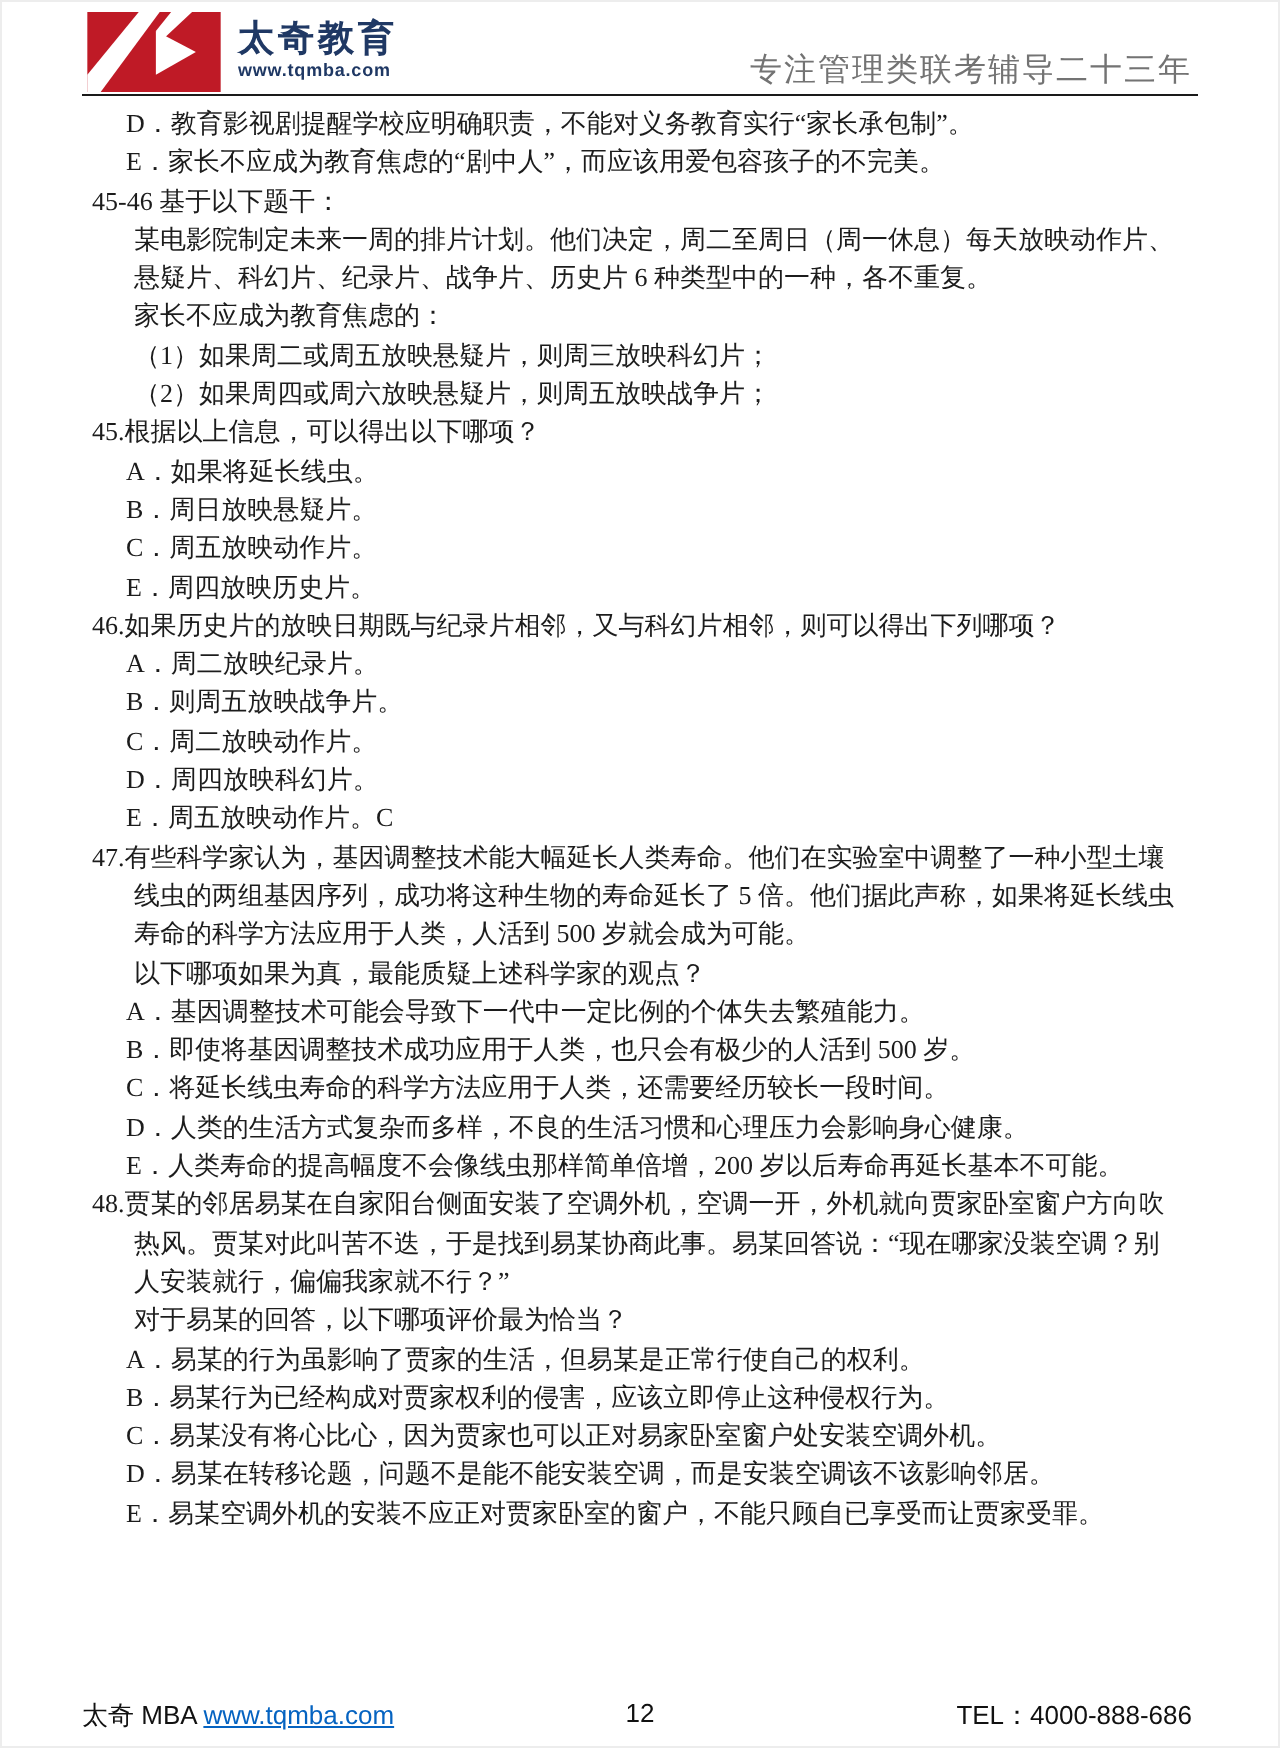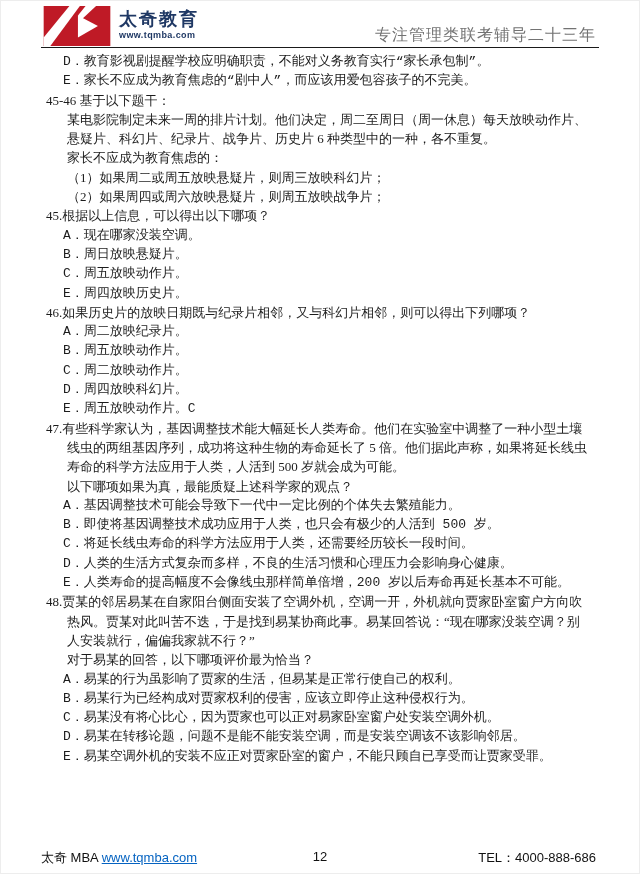--- a/index.html
+++ b/index.html
@@ -39,21 +39,21 @@
     position:absolute;left:40px;right:40px;top:46px;height:0;
     border-top:1.5px solid #1a1a1a;
   }
   
   .doc{
     position:absolute;top:51px;left:45px;right:38px;
     font-size:13px;line-height:19.3px;
   }
   .line{white-space:nowrap;}
   .line.q{padding-left:0;}
-  .line.opt{padding-left:17px;font-family:Liberation Mono, monospace;}
+  .line.opt{padding-left:17px;}
   .line.cont{padding-left:21px;}
   
   .footer{
     position:absolute;left:40px;right:40px;top:822px;height:18px;
     font-family:"Liberation Sans","DejaVu Sans",sans-serif;
     font-size:13px;color:#111;margin-top:26px;
   }
   .footer-left{position:absolute;left:0;top:0;}
   .footer-page{position:absolute;left:0;right:0;text-align:center;top:0;}
   .footer-right{position:absolute;right:3px;top:0;}
@@ -82,27 +82,27 @@
 <div class="doc">
     <div class="line opt">D．教育影视剧提醒学校应明确职责，不能对义务教育实行“家长承包制”。</div>
     <div class="line opt">E．家长不应成为教育焦虑的“剧中人”，而应该用爱包容孩子的不完美。</div>
     <div class="line q">45-46 基于以下题干：</div>
     <div class="line cont">某电影院制定未来一周的排片计划。他们决定，周二至周日（周一休息）每天放映动作片、</div>
     <div class="line cont">悬疑片、科幻片、纪录片、战争片、历史片 6 种类型中的一种，各不重复。</div>
     <div class="line cont">家长不应成为教育焦虑的：</div>
     <div class="line cont">（1）如果周二或周五放映悬疑片，则周三放映科幻片；</div>
     <div class="line cont">（2）如果周四或周六放映悬疑片，则周五放映战争片；</div>
     <div class="line q">45.根据以上信息，可以得出以下哪项？</div>
-    <div class="line opt">A．现在哪家没装空调。</div>
+    <div class="line opt">A．如果将延长线虫。</div>
     <div class="line opt">B．周日放映悬疑片。</div>
     <div class="line opt">C．周五放映动作片。</div>
     <div class="line opt">E．周四放映历史片。</div>
     <div class="line q">46.如果历史片的放映日期既与纪录片相邻，又与科幻片相邻，则可以得出下列哪项？</div>
     <div class="line opt">A．周二放映纪录片。</div>
-    <div class="line opt">B．周五放映动作片。</div>
+    <div class="line opt">B．则周五放映战争片。</div>
     <div class="line opt">C．周二放映动作片。</div>
     <div class="line opt">D．周四放映科幻片。</div>
     <div class="line opt">E．周五放映动作片。C</div>
     <div class="line q">47.有些科学家认为，基因调整技术能大幅延长人类寿命。他们在实验室中调整了一种小型土壤</div>
     <div class="line cont">线虫的两组基因序列，成功将这种生物的寿命延长了 5 倍。他们据此声称，如果将延长线虫</div>
     <div class="line cont">寿命的科学方法应用于人类，人活到 500 岁就会成为可能。</div>
     <div class="line cont">以下哪项如果为真，最能质疑上述科学家的观点？</div>
     <div class="line opt">A．基因调整技术可能会导致下一代中一定比例的个体失去繁殖能力。</div>
     <div class="line opt">B．即使将基因调整技术成功应用于人类，也只会有极少的人活到 500 岁。</div>
     <div class="line opt">C．将延长线虫寿命的科学方法应用于人类，还需要经历较长一段时间。</div>

